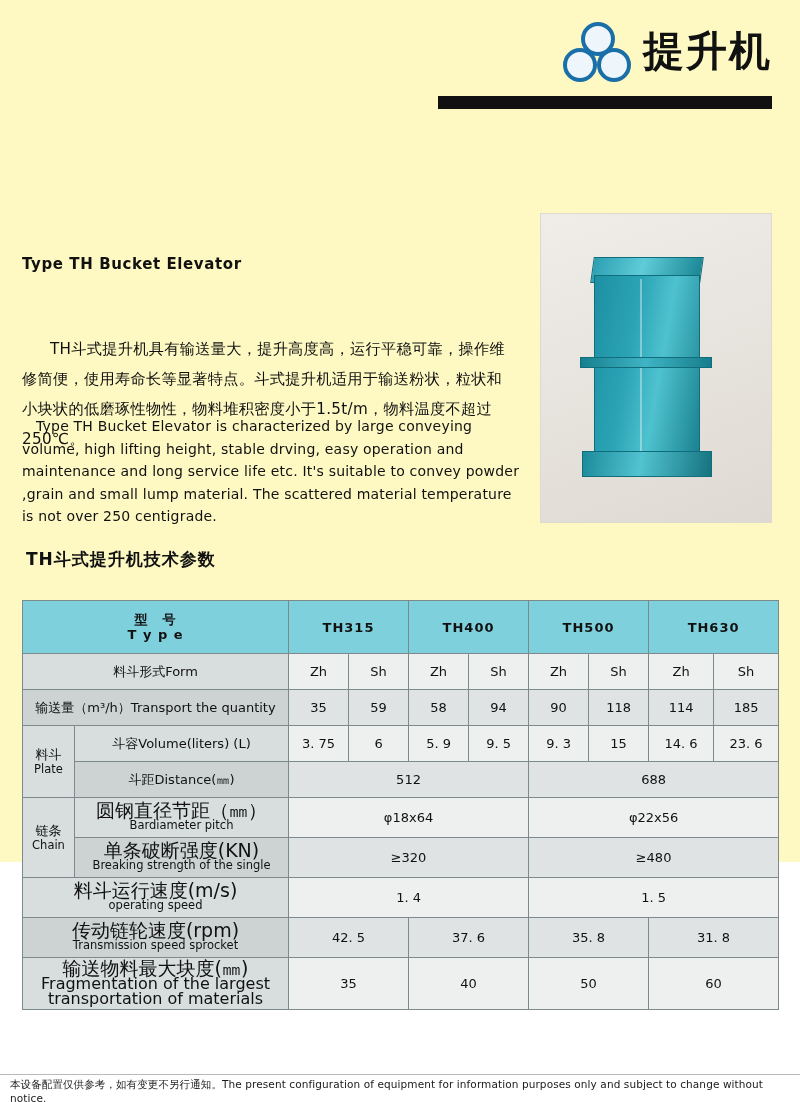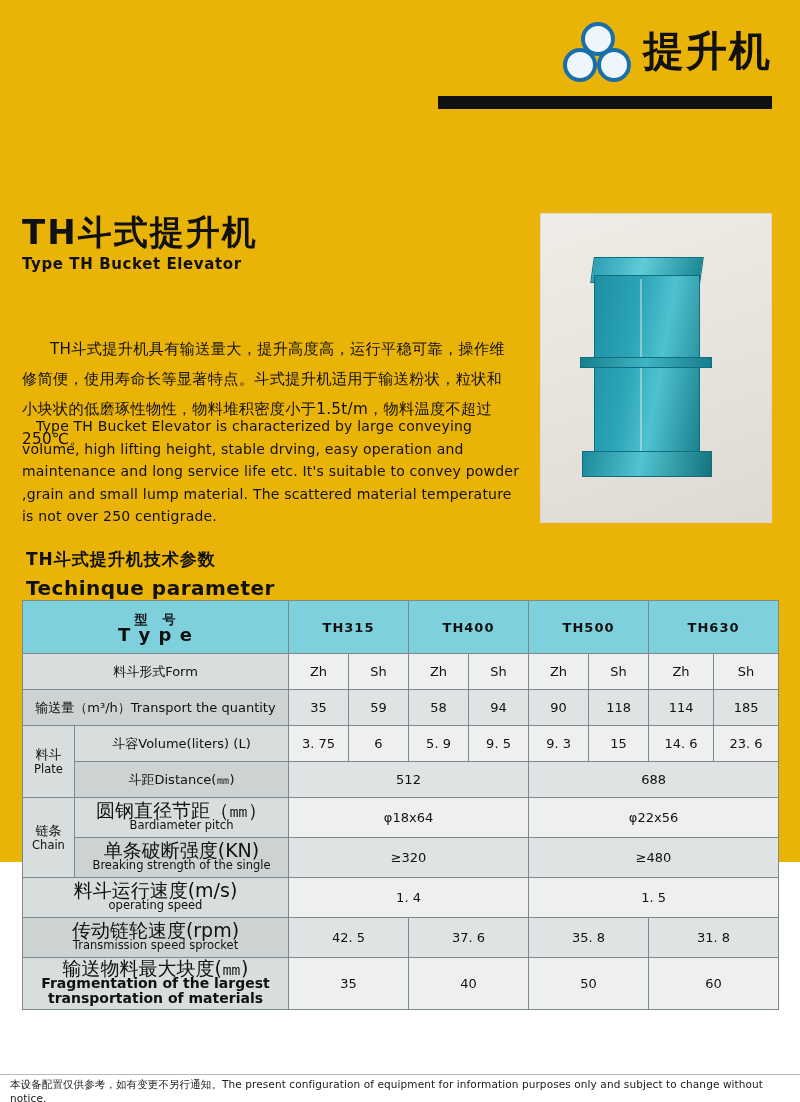--- a/index.html
+++ b/index.html
@@ -12,21 +12,21 @@
     background: #ffffff;
     font-family: "Liberation Sans", sans-serif;
     color: #1a1a1a;
     position: relative;
     overflow: hidden;
   }
   .page {
     position: relative;
     width: 800px;
     height: 862px;
-    background: #eab308;
+    background: #fef9c3;
   }
 
   
   .header {
     position: absolute;
     top: 0; left: 0;
     width: 800px;
     height: 150px;
   }
   .header-logo-wrap {
@@ -250,21 +250,21 @@
   td.lbl-grey { background: #cdd3d3; }
   td.val { background: #eef0f0; }
   td.val-grey { background: #dfe3e3; }
   td.rowhdr {
     background: #d8dddd;
     font-size: 13.5px;
     line-height: 16px;
   }
   .cn { font-size: 19px; }
   .en { font-size: 11.5px; }
-  .small { font-size: 14px; font-weight: bold; }
+  .small { font-size: 16px; }
   .r-h1 { height: 40px; }
   .r-h2 { height: 36px; }
 
   
   .footer-rule {
     position: absolute;
     left: 0;
     top: 1074px;
     width: 800px;
     height: 1px;
@@ -291,58 +291,56 @@
       <div class="logo-circles">
         <div class="c c1"></div>
         <div class="c c2"></div>
         <div class="c c3"></div>
       </div>
       <div class="logo-cn">提升机</div>
     </div>
     <div class="header-bar"></div>
   </div>
 
-  <div class="title-cn">TH斗式提升机</div>
   <div class="title-en">Type TH Bucket Elevator</div>
 
   <div class="para-cn">TH斗式提升机具有输送量大，提升高度高，运行平稳可靠，操作维修简便，使用寿命长等显著特点。斗式提升机适用于输送粉状，粒状和小块状的低磨琢性物性，物料堆积密度小于1.5t/m，物料温度不超过250℃。</div>
   <div class="para-en">Type TH Bucket Elevator is characterized by large conveying volume, high lifting height, stable drving, easy operation and maintenance and long service life etc. It's suitable to convey powder ,grain and small lump material. The scattered material temperature is not over 250 centigrade.</div>
 
   <div class="photo">
     <div class="elev">
       <div class="elev-top"></div>
       <div class="elev-body"></div>
       <div class="elev-seam"></div>
       <div class="elev-arm"></div>
       <div class="elev-base"></div>
     </div>
   </div>
 
   <div class="spec-cn">TH斗式提升机技术参数</div>
-  <div class="spec-en">Techinque parameter</div>
 
   <table class="spec">
     <colgroup>
       <col style="width:52px">
       <col style="width:214px">
       <col style="width:60px">
         <col style="width:60px">
       <col style="width:60px">
         <col style="width:60px">
       <col style="width:60px">
         <col style="width:60px">
       <col style="width:65px">
         <col style="width:65px">
     </colgroup>
     <tbody>
 
       <tr>
         <td class="head" colspan="2">
           <div>型　号</div>
-          <div style="font-size:18px;font-weight:bold">T y p e</div>
+          <div style="font-size:13px;font-weight:bold">T y p e</div>
         </td>
         <td class="head" colspan="2">TH315</td>
         <td class="head" colspan="2">TH400</td>
         <td class="head" colspan="2">TH500</td>
         <td class="head" colspan="2">TH630</td>
       </tr>
 
       <tr class="r-h2">
         <td class="lbl" colspan="2">料斗形式Form</td>
         <td class="val">Zh</td>

